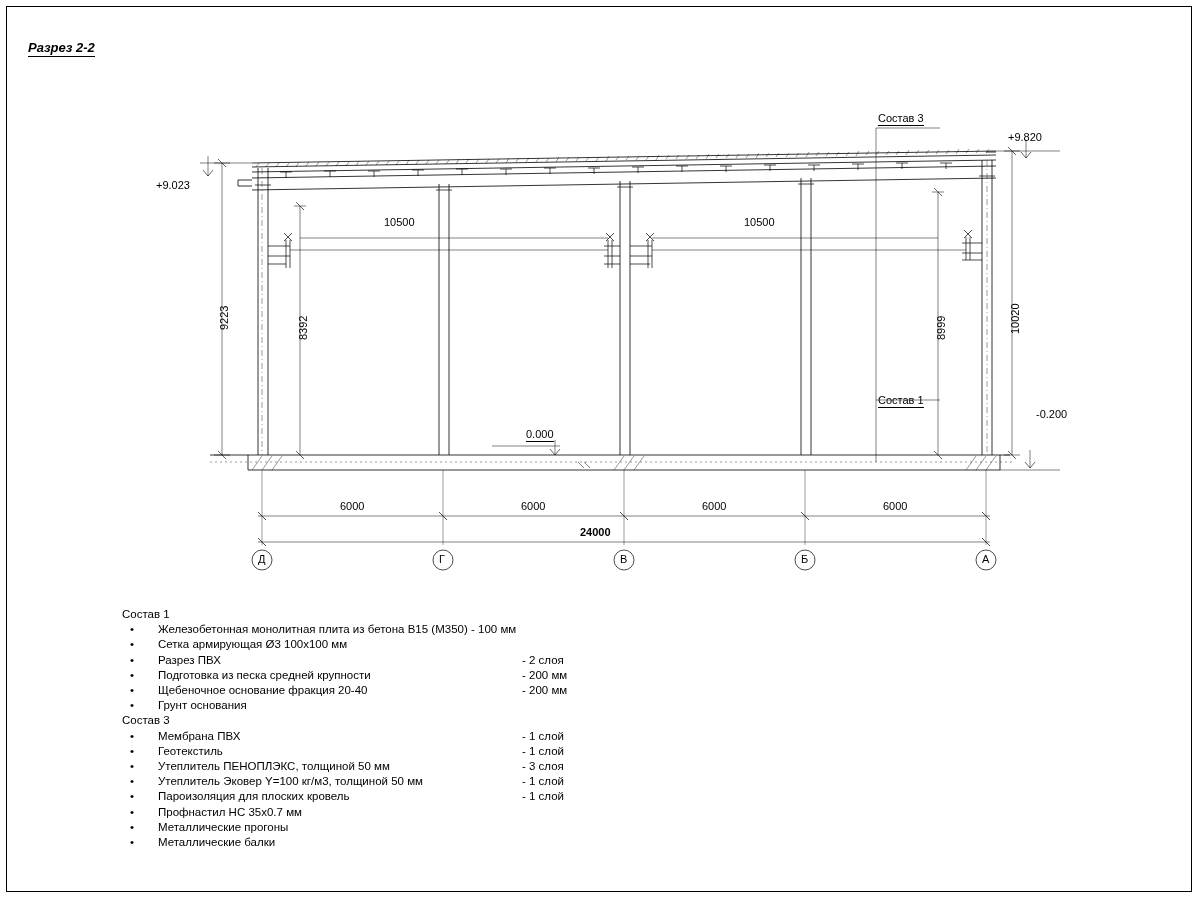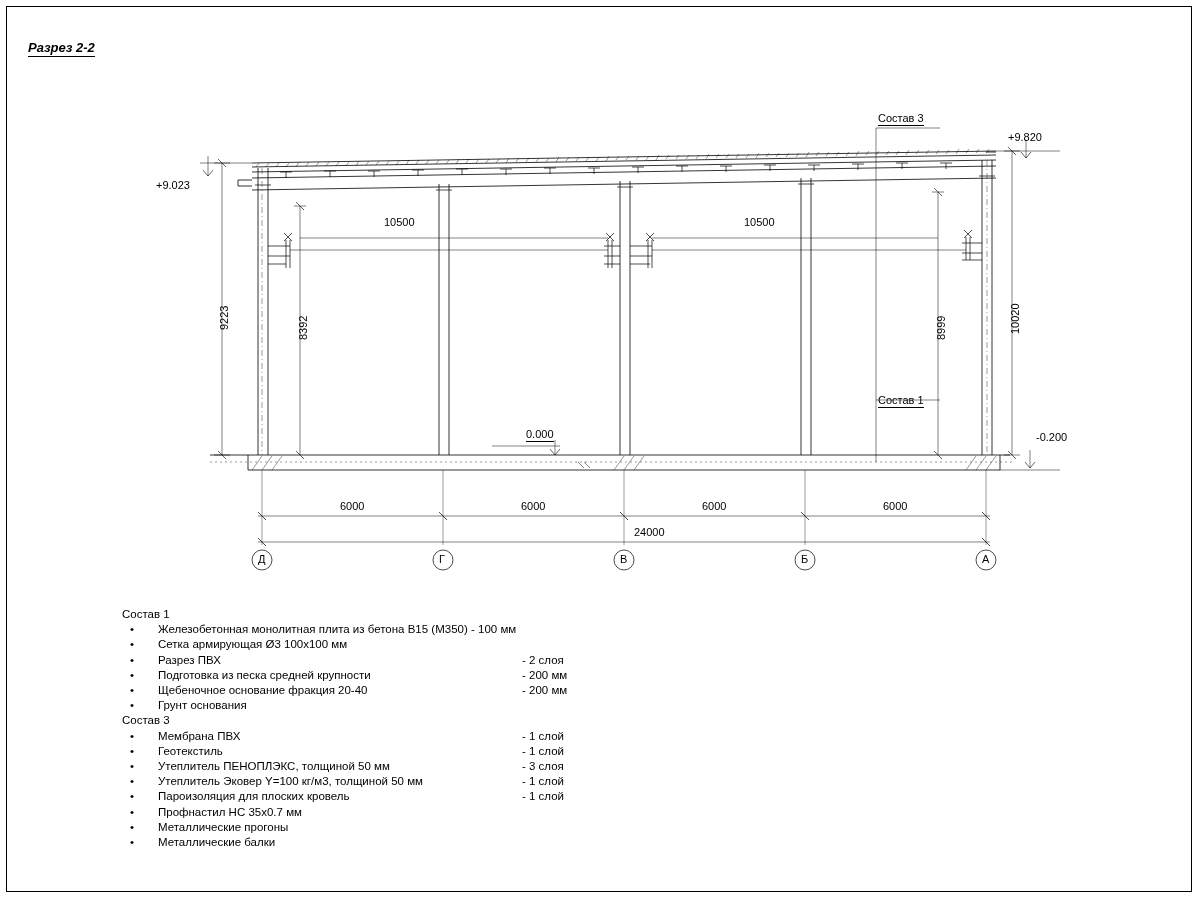--- a/index.html
+++ b/index.html
@@ -370,38 +370,38 @@
         <circle cx="624" cy="560" r="10"></circle>
         <circle cx="805" cy="560" r="10"></circle>
         <circle cx="986" cy="560" r="10"></circle>
       </g>
     </g>
   </svg>
 
   <div class="lbl" style="left:156px;top:151px;margin-top:28px;">+9.023</div>
   <div class="lbl" style="left:1008px;top:131px;">+9.820</div>
   <div class="lbl u" style="left:494px;top:428px;margin-left:32px;">0.000</div>
-  <div class="lbl" style="left:1036px;top:431px;">-0.200</div>
+  <div class="lbl" style="left:1036px;top:408px;">-0.200</div>
 
   <div class="lbl u" style="left:878px;top:112px;">Состав 3</div>
   <div class="lbl u" style="left:878px;top:394px;">Состав 1</div>
 
   <div class="lbl" style="left:384px;top:216px;">10500</div>
   <div class="lbl" style="left:744px;top:216px;">10500</div>
 
   <div class="lbl vert" style="left:218px;top:330px;">9223</div>
   <div class="lbl vert" style="left:297px;top:340px;">8392</div>
   <div class="lbl vert" style="left:935px;top:340px;">8999</div>
   <div class="lbl vert" style="left:1009px;top:334px;">10020</div>
 
   <div class="lbl" style="left:340px;top:500px;">6000</div>
   <div class="lbl" style="left:521px;top:500px;">6000</div>
   <div class="lbl" style="left:702px;top:500px;">6000</div>
   <div class="lbl" style="left:883px;top:500px;">6000</div>
-  <div class="lbl" style="left:634px;top:526px;">24000</div>
+  <div class="lbl" style="left:580px;top:526px;font-weight:bold;">24000</div>
 
   <div class="lbl" style="left:258px;top:553px;">Д</div>
   <div class="lbl" style="left:439px;top:553px;">Г</div>
   <div class="lbl" style="left:620px;top:553px;">В</div>
   <div class="lbl" style="left:801px;top:553px;">Б</div>
   <div class="lbl" style="left:982px;top:553px;">А</div>
 
   <div class="spec">
 
     <div class="hdr">Состав 1</div>

